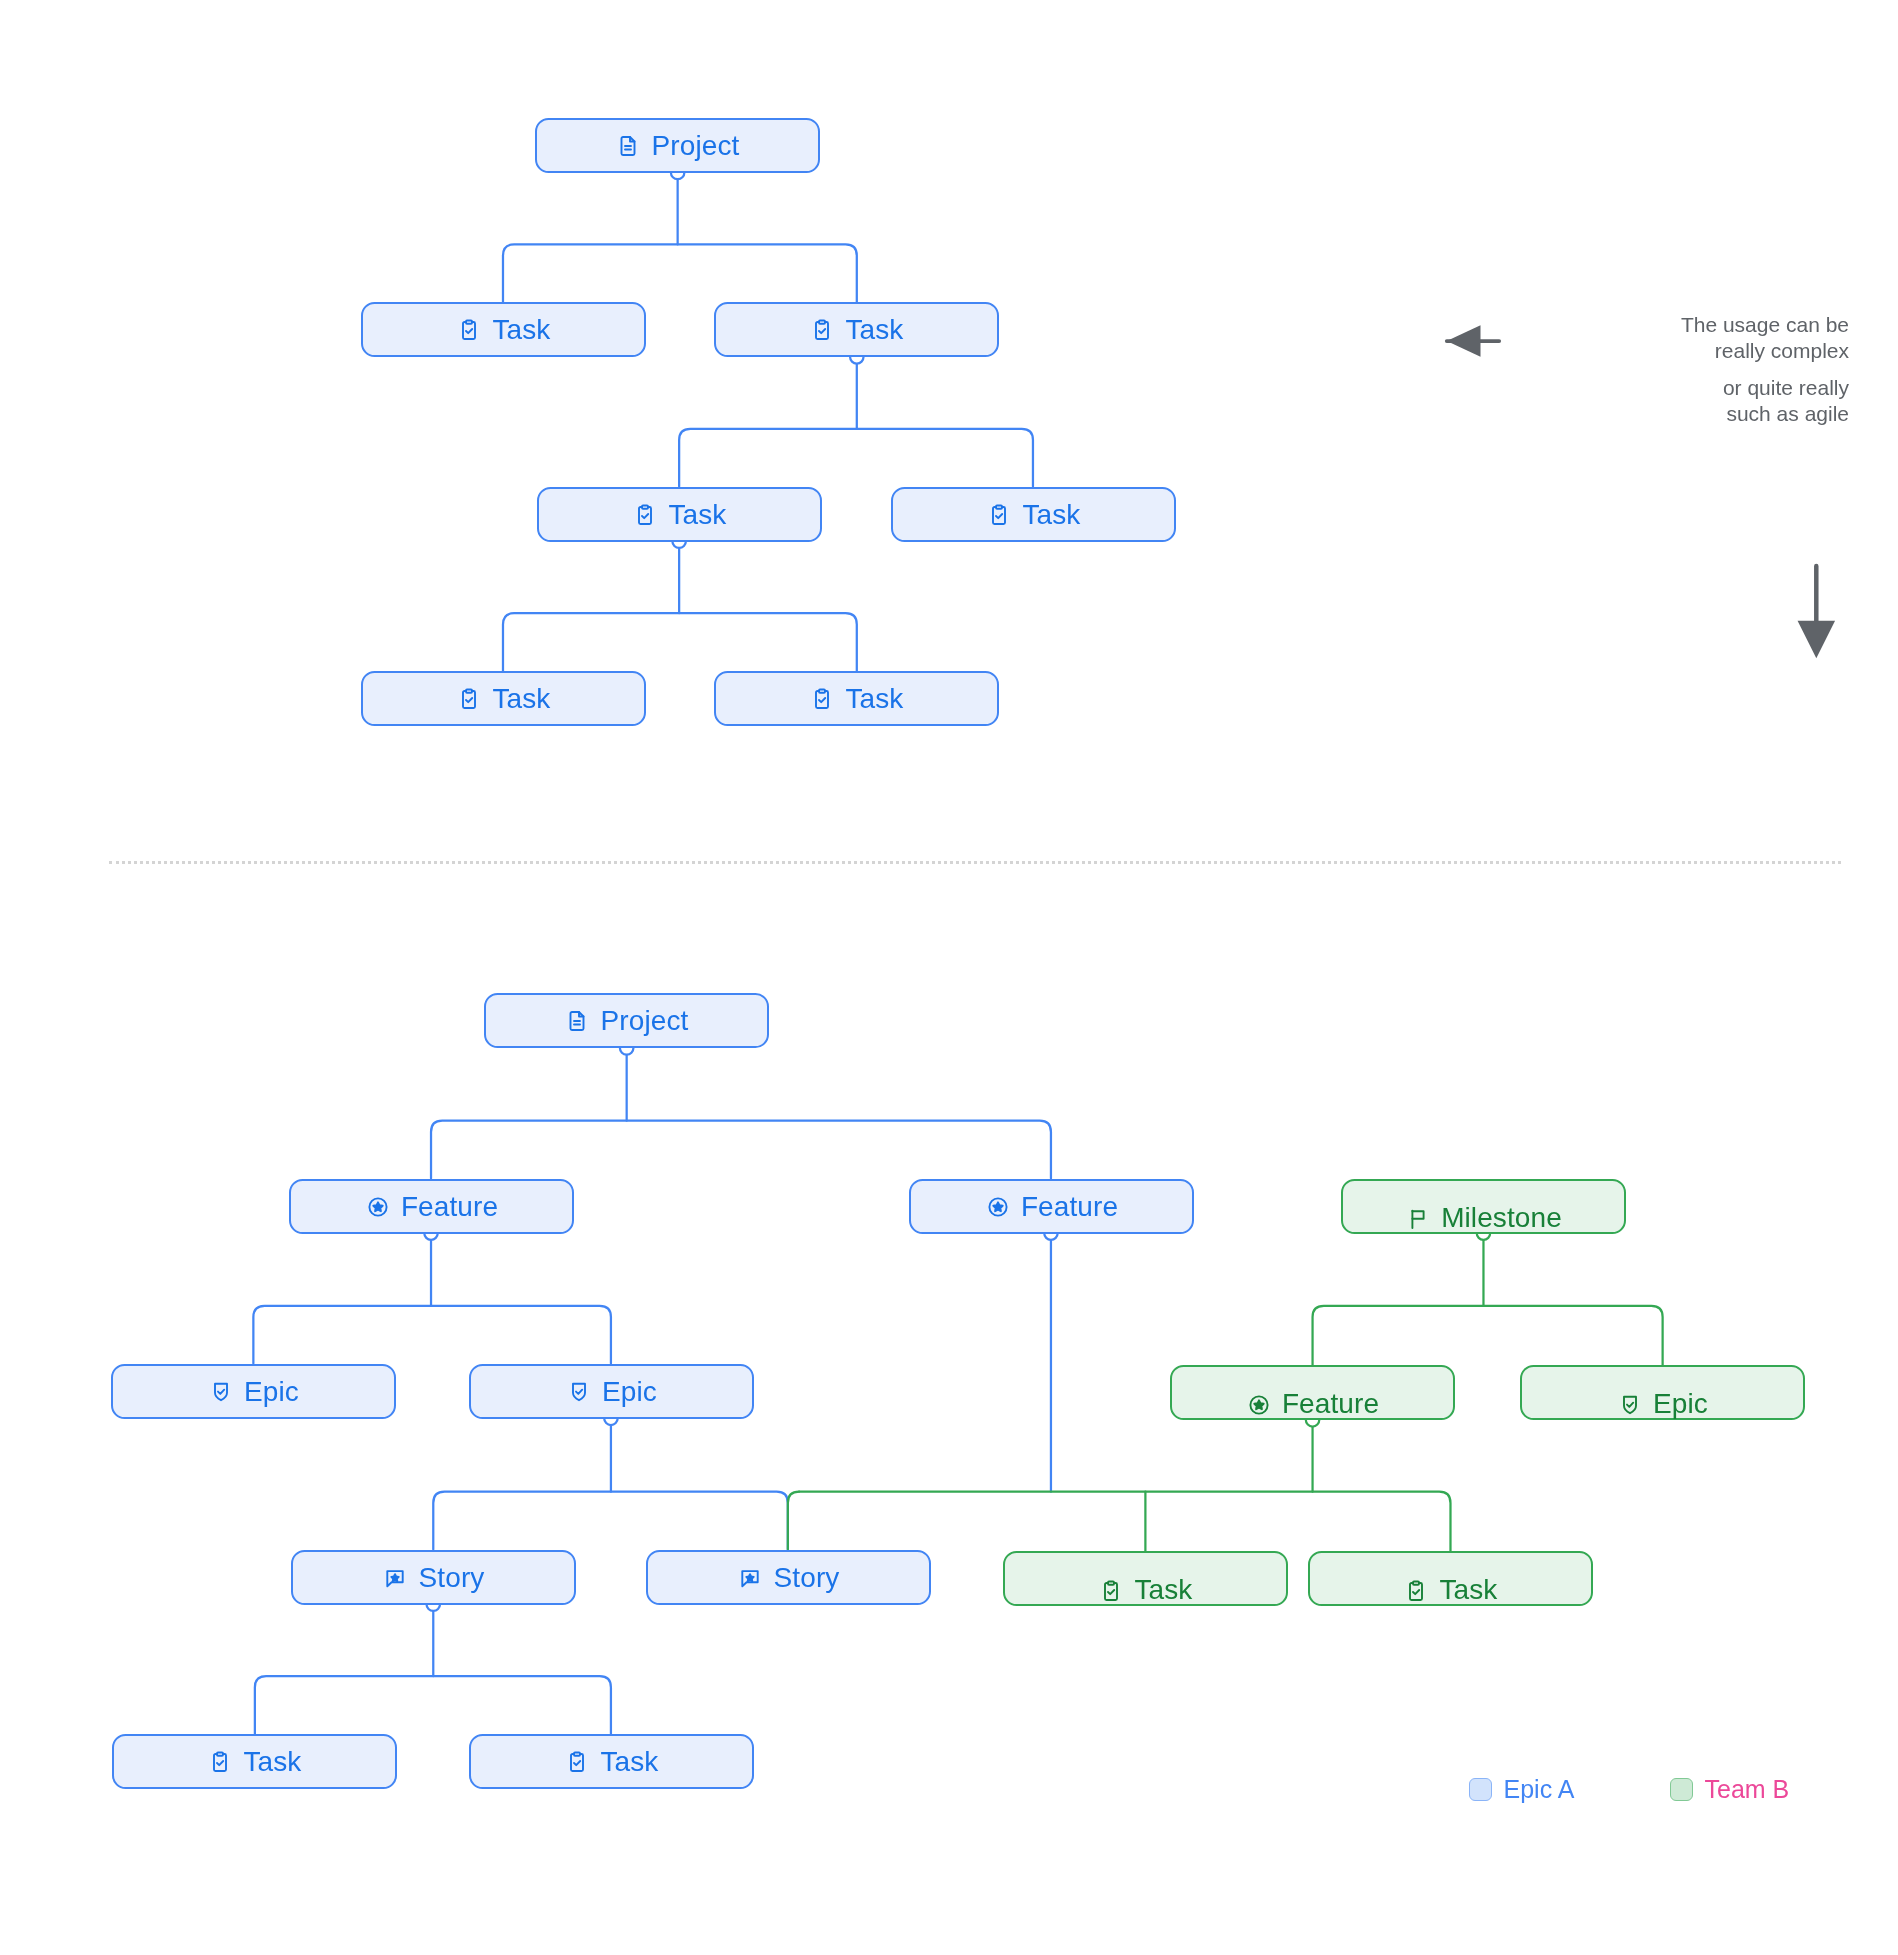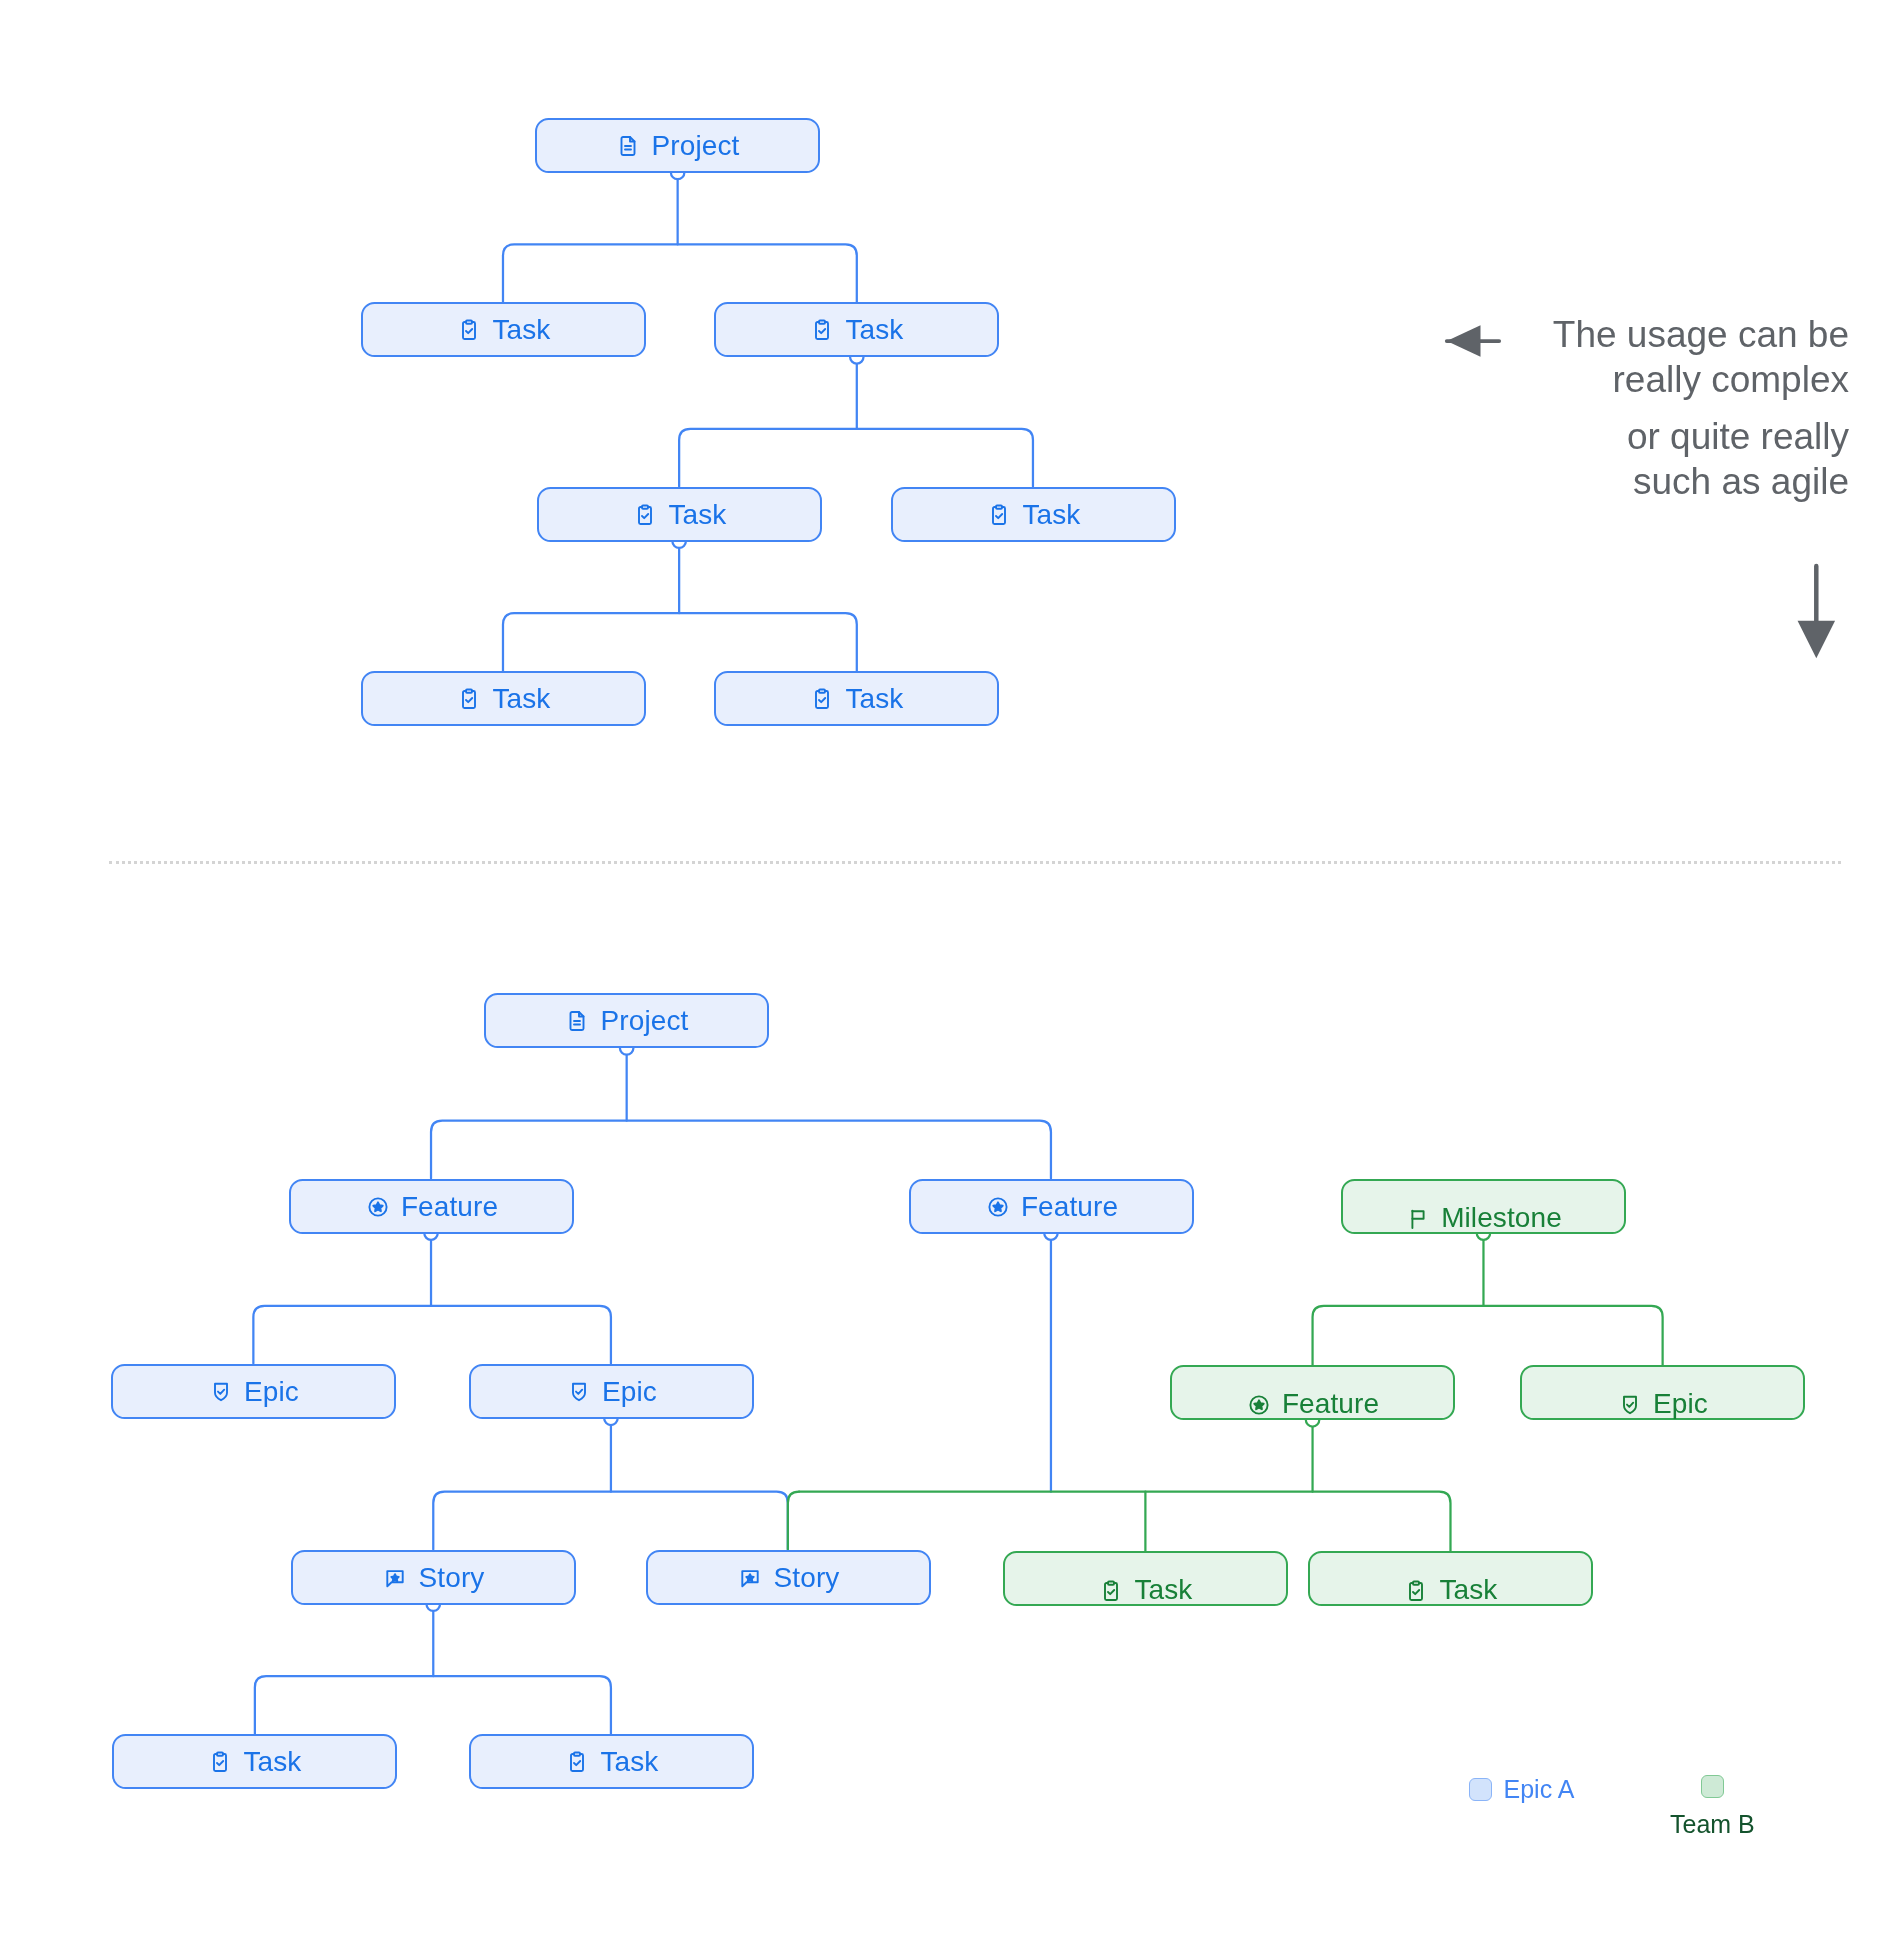--- a/index.html
+++ b/index.html
@@ -58,21 +58,21 @@
     height: 25.5px;
     flex: 0 0 auto;
   }
   .node .glyph svg { display: block; }
   .node .label { line-height: 1; }
 
   
   .annotation {
     position: absolute;
     color: #5F6368;
-    font-size: 37px;
+    font-size: 21px;
     line-height: 1.22;
     text-align: right;
   }
   .annotation .line { display: block; }
   .annotation .gap { display: block; height: 12px; }
 
   .legend {
     position: absolute;
     display: flex;
     align-items: center;
@@ -80,21 +80,21 @@
     font-size: 25px;
   }
   .legend .swatch {
     width: 22.5px;
     height: 22.5px;
     border-radius: 6px;
     box-sizing: border-box;
   }
   .legend.blue { color: #4285F4; }
   .legend.blue .swatch { background: #D2E3FC; border: 1.5px solid #8AB4F8; }
-  .legend.green { color: #14532d; flex-direction: column; }
+  .legend.green { color: #ec4899; }
   .legend.green .swatch { background: #CEEAD6; border: 1.5px solid #81C995; }
 
   .divider {
     position: absolute;
     border-top: 3px dotted #D4D4D4;
   }
 </style>
 </head>
 <body>
 

